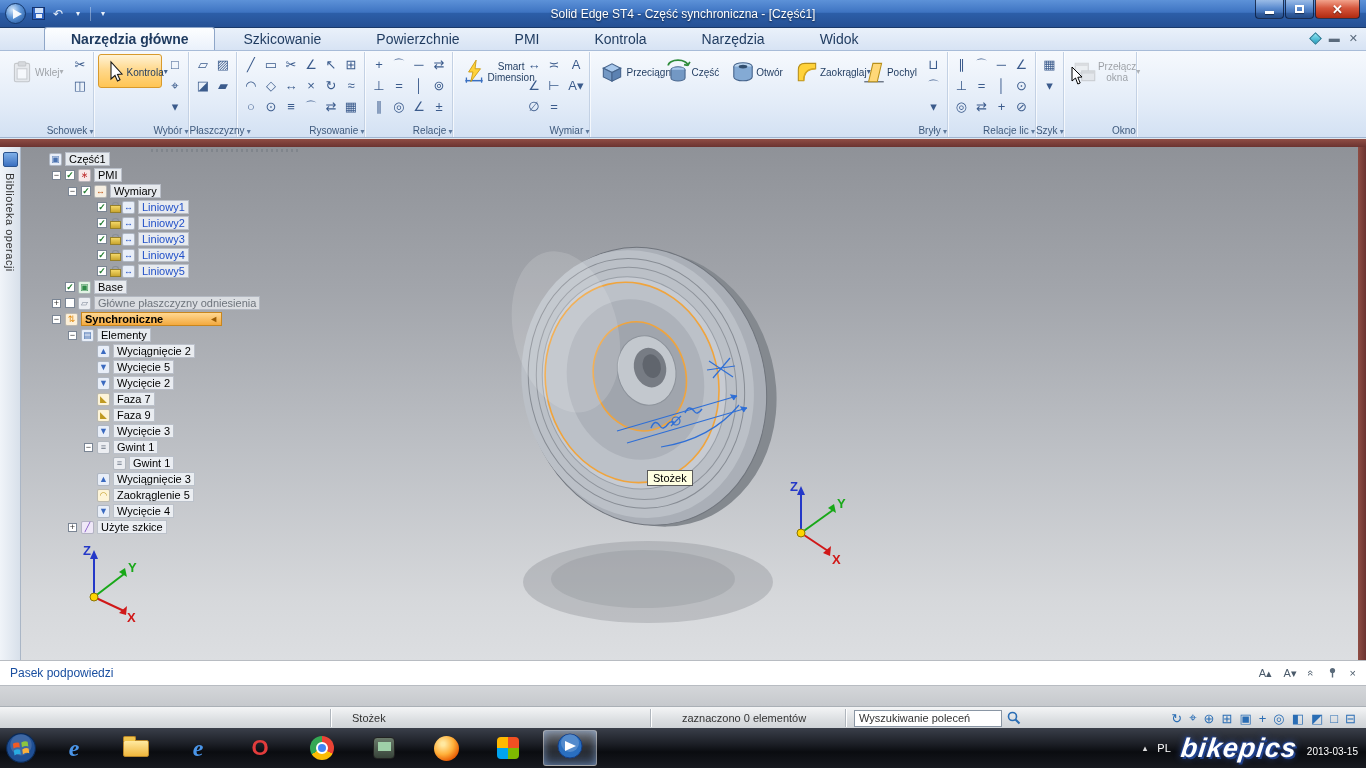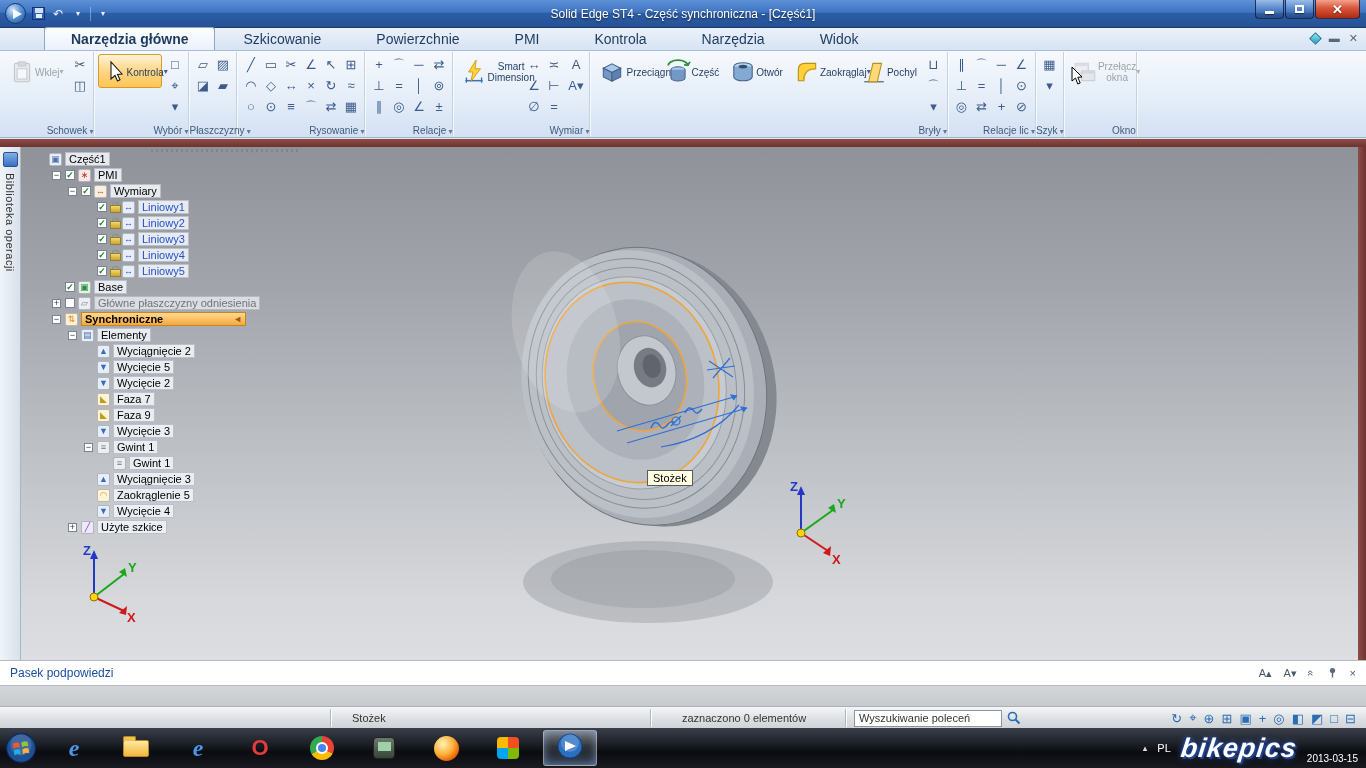--- a/index.html
+++ b/index.html
@@ -79,21 +79,21 @@
 .exp-sp{width:13px;flex:none}
 .cb{width:10px;height:10px;border:1px solid #7a8594;background:#fff;margin-right:3px;font-size:9px;line-height:9px;text-align:center;color:#1f7a2e;font-weight:bold;flex:none}
 .lk{width:9px;height:11px;position:relative;margin-right:3px;flex:none}
 .lk::before{content:"";position:absolute;top:0;left:2px;width:5px;height:6px;border:1.5px solid #8a8f96;border-bottom:none;border-radius:3px 3px 0 0}
 .lk::after{content:"";position:absolute;bottom:0;left:0;width:9px;height:6px;background:linear-gradient(#f4d868,#caa62e);border:1px solid #96802c}
 .ticon{width:13px;height:13px;border-radius:2px;margin-right:3px;font-size:9px;display:flex;align-items:center;justify-content:center;border:1px solid rgba(90,100,115,.4);flex:none}
 .tlabel{padding:0 3px;background:rgba(238,241,245,.92);border:1px solid rgba(130,140,155,.45);color:#000;position:relative}
 .tlabel.bold{font-weight:normal}
 .tlabel.link{color:#2150c8}
 .tlabel.muted{color:#6e747c;background:rgba(228,230,234,.85)}
-.tlabel.highlight{font-weight:bold;background:linear-gradient(#ffd892,#f3a93e);border-color:#c8861e;padding-right:82px}
+.tlabel.highlight{font-weight:bold;background:linear-gradient(#ffd892,#f3a93e);border-color:#c8861e;padding-right:58px}
 .hl-arrow{position:absolute;right:3px;top:1px;font-size:9px;color:#9a5c04}
 
 
 .tooltip{position:absolute;left:626px;top:323px;background:#ffffe1;border:1px solid #5a5a5a;color:#000;font-size:11px;padding:1px 5px;z-index:20}
 
 
 .promptbar{position:absolute;left:0;top:660px;right:0;height:26px;background:#fff;border-top:1px solid #b8bcc2;border-bottom:1px solid #b8bcc2;display:flex;align-items:center;padding:0 10px;font-size:12px;color:#1a4fa0}
 .prompt-icons{margin-left:auto;display:flex;gap:12px;align-items:center;color:#4a5a6a;font-size:11px}
 .prompt-icons .rot{display:inline-block;transform:rotate(90deg)}
 .gapstrip{position:absolute;left:0;top:686px;right:0;height:20px;background:linear-gradient(#d4d6d9,#c6c9cd)}
@@ -119,21 +119,21 @@
 .tb-o{font-weight:bold;font-size:22px;color:#e23c3c}
 .tb-chrome{width:24px;height:24px;border-radius:50%;background:conic-gradient(#ea4335 0 33%,#fbbc05 33% 66%,#34a853 66% 100%);position:relative}
 .tb-chrome::after{content:"";position:absolute;left:6px;top:6px;width:8px;height:8px;background:#4285f4;border:2px solid #fff;border-radius:50%}
 .tb-phone{width:22px;height:22px;border-radius:4px;background:linear-gradient(#6a7a6a,#38443a);border:1px solid #222;position:relative}
 .tb-phone::after{content:"";position:absolute;left:4px;top:4px;width:13px;height:9px;background:#9fd0a8}
 .tb-ff{width:25px;height:25px;border-radius:50%;background:radial-gradient(circle at 36% 32%,#ffe8a0 8%,#ffb03a 45%,#e85d04 75%,#c04000)}
 .tb-live{width:22px;height:22px;border-radius:4px;background:conic-gradient(#f25022 0 25%,#7fba00 25% 50%,#00a4ef 50% 75%,#ffb900 75%)}
 .tray{margin-left:auto;display:flex;align-items:center;gap:10px;color:#fff;padding-right:8px;position:relative;height:100%}
 .tray-chevron{font-size:9px;color:#ddd}
 .tray-lang{font-size:11px}
-.tray-date{font-size:10px;line-height:12px;text-align:right;align-self:flex-end;padding-bottom:3px}
+.tray-date{font-size:10px;line-height:12px;text-align:right;align-self:flex-end;padding-bottom:10px}
 .watermark{font-style:italic;font-weight:bold;font-size:27px;color:#fff;letter-spacing:1px;transform:skewX(-7deg);
  text-shadow:2px 2px 0 #20418c,-1px -1px 0 #20418c,0 0 7px rgba(60,100,200,.9)}
 
 
 .cursor{position:absolute;left:1070px;top:66px;z-index:60;pointer-events:none}
 </style>
 </head>
 <body>
 <div id="screen">
 

